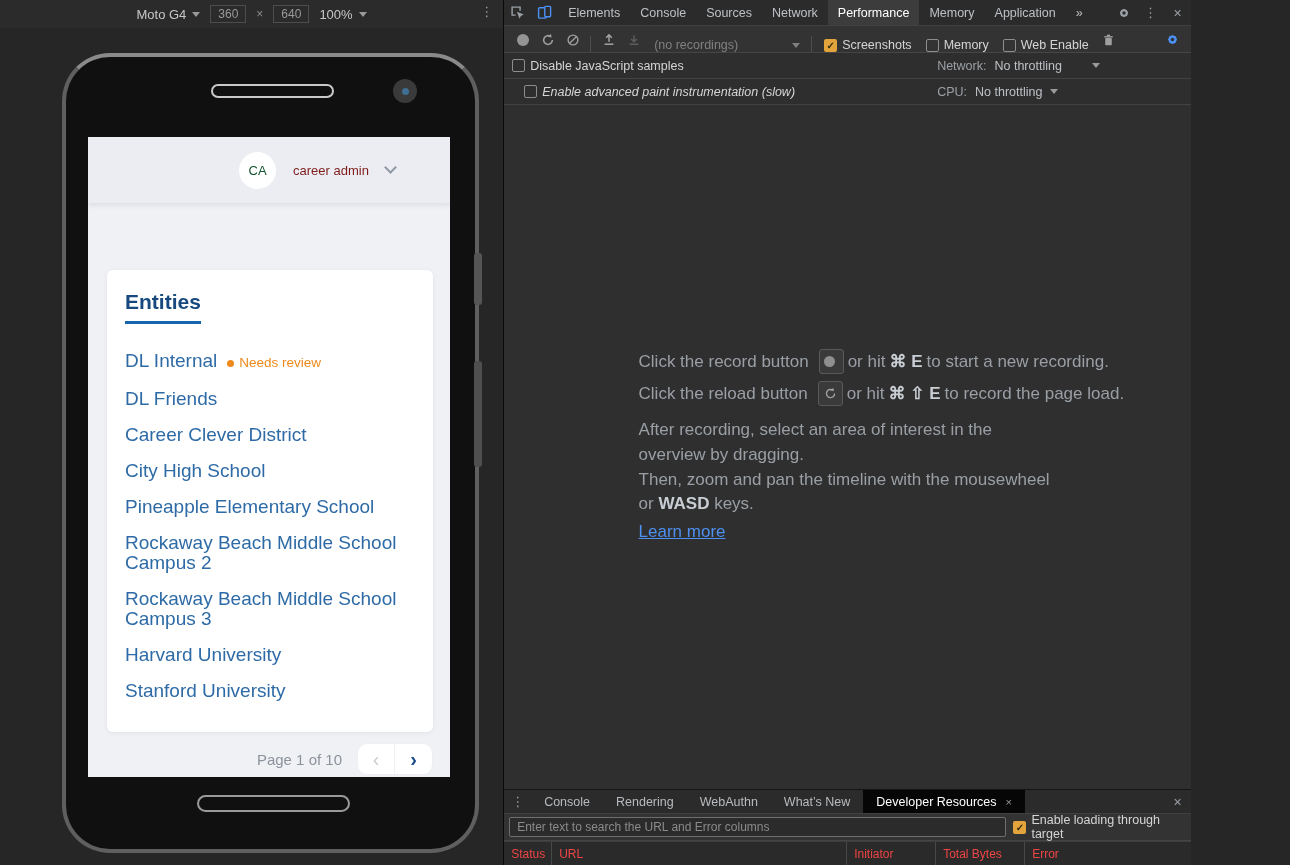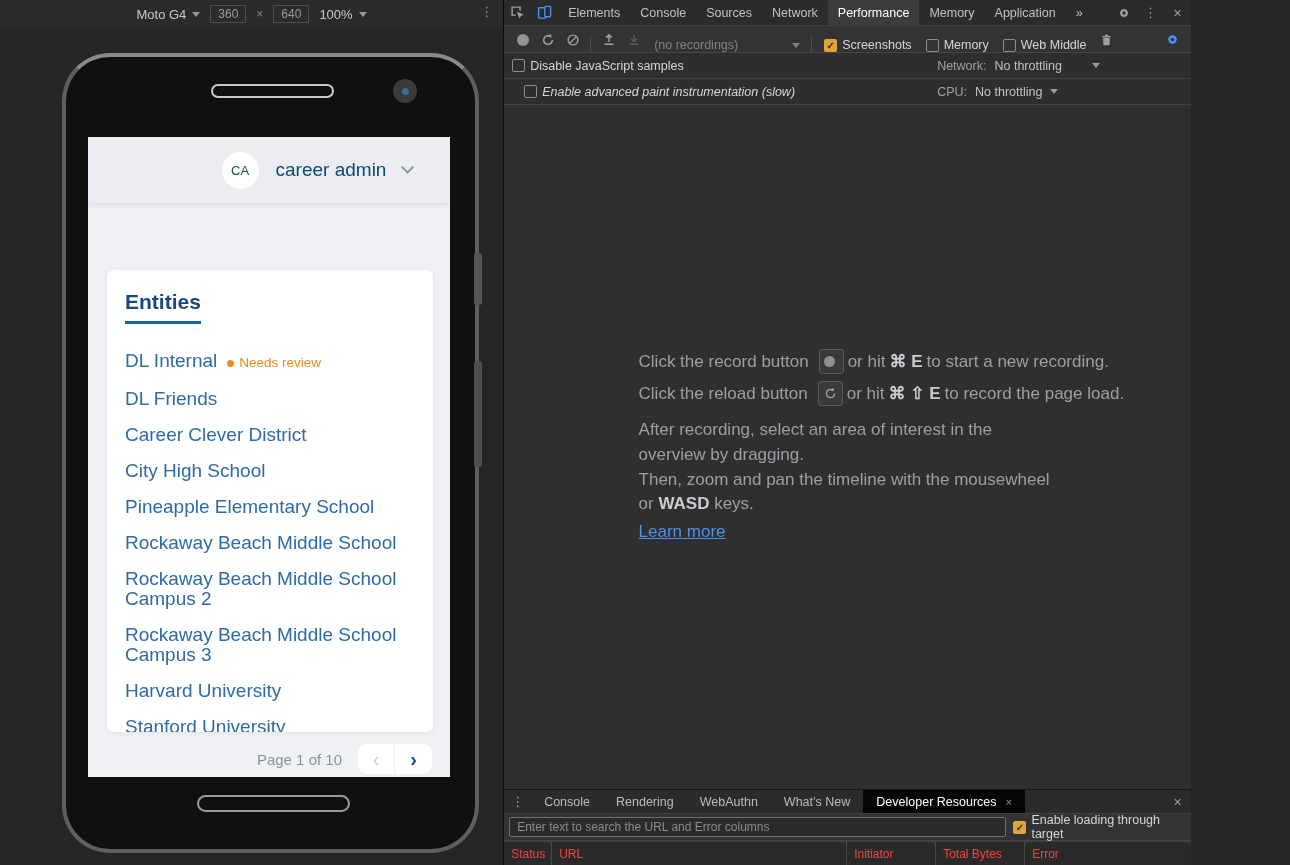--- a/index.html
+++ b/index.html
@@ -34,21 +34,21 @@
   .power-btn { top:196px; height:52px; }
   .volume-btn { top:304px; height:106px; background:#4f4f4f; }
 
   
   .screen { position:absolute; left:22px; top:80px; width:362px; height:640px;
     background:#f0f1f5; overflow:hidden; }
   .app-header { height:66px; background:#ecedf2; display:flex; align-items:center;
     justify-content:center; padding-left:96px; gap:17px; box-shadow:0 2px 5px rgba(80,90,110,.14); }
   .avatar { width:37px; height:37px; border-radius:50%; background:#ffffff; color:#14532d;
     font-size:13px; display:flex; align-items:center; justify-content:center; }
-  .account-name { font-size:19px; color:#0c4a6e; }
+  .account-name { font-size:13px; color:#7f1d1d; }
   .chev-down { width:9px; height:9px; border-right:2px solid #8e97a2; border-bottom:2px solid #8e97a2;
     transform:rotate(45deg); margin-top:-5px; }
   .card { position:absolute; left:19px; top:133px; width:326px; height:462px; background:#ffffff;
     border-radius:6px; padding:20px 18px; overflow:hidden; box-shadow:0 1px 4px rgba(60,70,90,.08); }
   .entities-tab { display:inline-block; font-size:21px; font-weight:bold; color:#17497f;
     padding-bottom:7px; border-bottom:3px solid #1565b0; margin-bottom:27px; cursor:default; }
   .entity { font-size:19px; color:#2e6ba6; line-height:20px; margin-bottom:16px; cursor:default; }
   .badge { font-size:13.5px; color:#ee8a1c; margin-left:10px; white-space:nowrap; }
   .badge-dot { display:inline-block; width:7px; height:7px; border-radius:50%; background:#ee8a1c;
     margin-right:5px; vertical-align:middle; }
@@ -159,21 +159,20 @@
 
           <div class="card">
             <span class="entities-tab">Entities</span>
             <div class="entity">
               <span>DL Internal</span><span class="badge"><span class="badge-dot"></span><span>Needs review</span></span>
             </div>
             <div class="entity">DL Friends</div>
             <div class="entity">Career Clever District</div>
             <div class="entity">City High School</div>
             <div class="entity">Pineapple Elementary School</div>
-            <div class="entity">Rockaway Beach Middle School</div>
             <div class="entity">Rockaway Beach Middle School Campus 2</div>
             <div class="entity">Rockaway Beach Middle School Campus 3</div>
             <div class="entity">Harvard University</div>
             <div class="entity">Stanford University</div>
           </div>
 
           <div class="pagination">
             <span class="page-label">Page 1 of 10</span>
             <div class="pager">
               <div class="pager-btn pager-prev">‹</div>
@@ -261,21 +260,21 @@
       <div class="cb-group">
         <span class="checkbox checked">✓</span>
         <span>Screenshots</span>
       </div>
       <div class="cb-group">
         <span class="checkbox"></span>
         <span>Memory</span>
       </div>
       <div class="cb-group">
         <span class="checkbox"></span>
-        <span>Web Middle</span>
+        <span>Web Enable</span>
       </div>
       <div class="tb-btn" style="color:#a0a0a0;">
         <svg width="13" height="14" viewBox="0 0 16 16">
             <rect x="4" y="5.4" width="8" height="9" rx="1" fill="currentColor"></rect>
             <rect x="2.8" y="3.2" width="10.4" height="1.7" fill="currentColor"></rect>
             <rect x="6.1" y="1.4" width="3.8" height="1.7" fill="currentColor"></rect>
           </svg>
       </div>
       <div class="spacer"></div>
       <div class="tb-btn" style="color:#4a90f5;">

